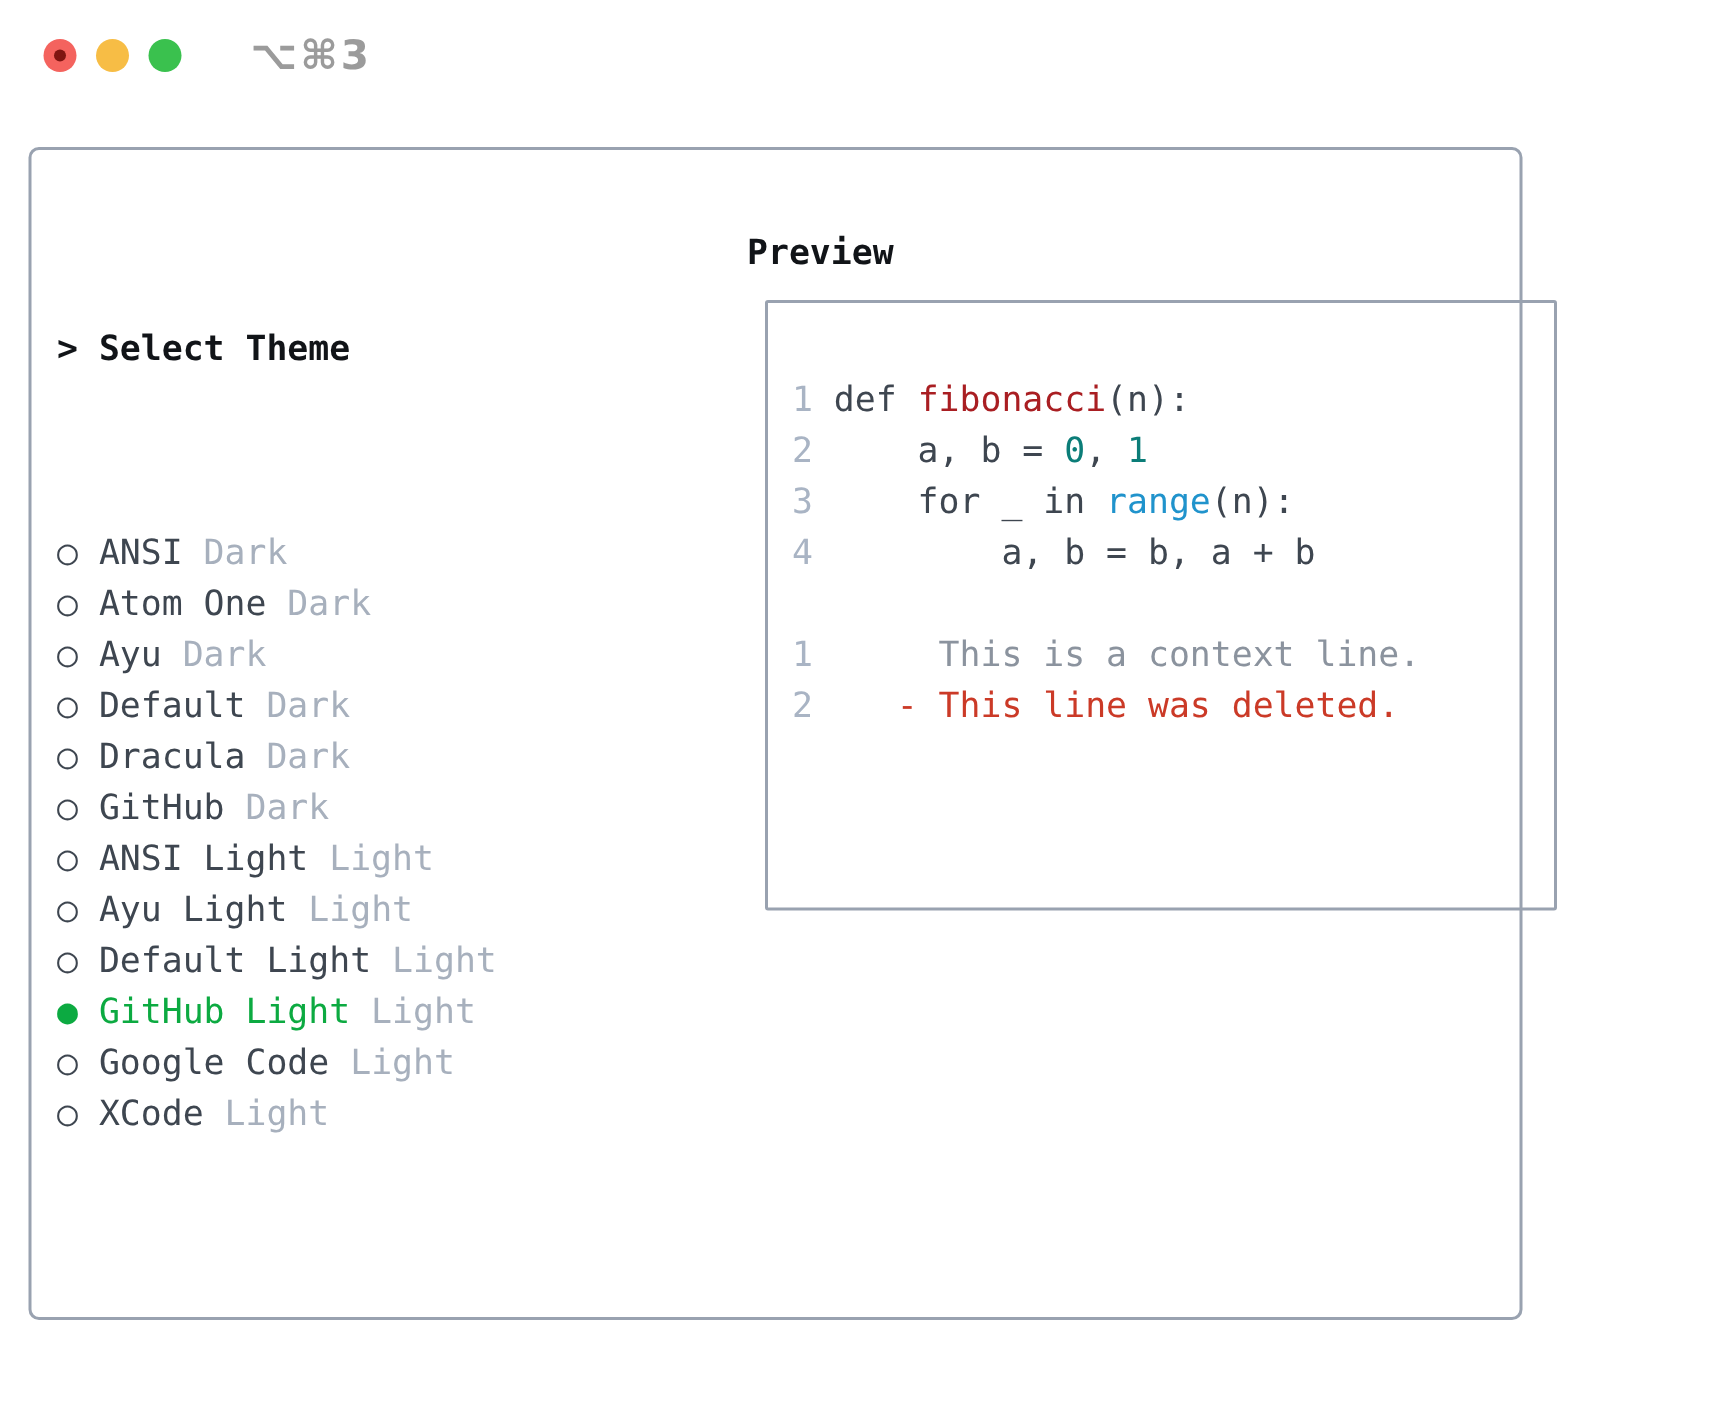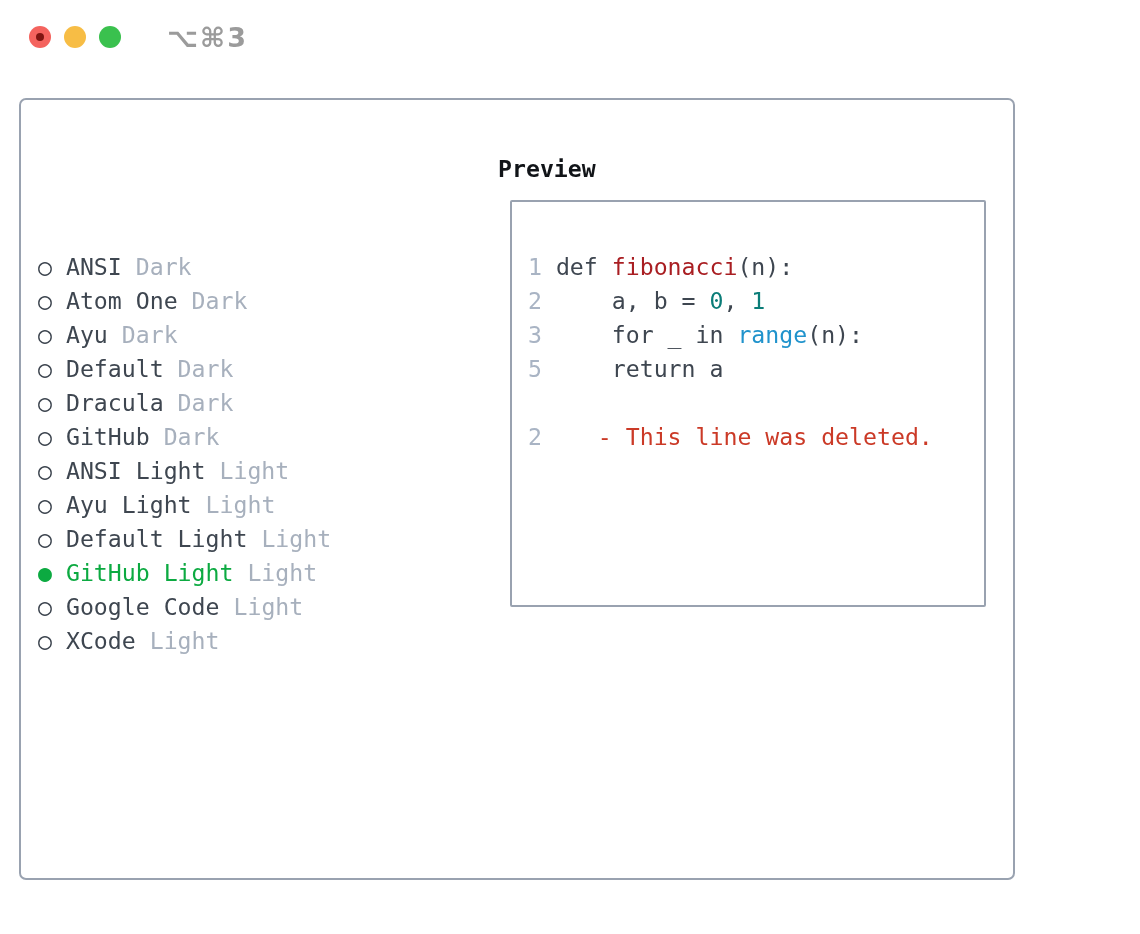--- a/index.html
+++ b/index.html
@@ -47,21 +47,21 @@
   .tname { color: var(--text); }
   .tname.sel { color: var(--green); text-align: right; }
   .variant { color: var(--muted); }
   
   .preview-heading {
     position: absolute; left: 477px; top: 52px; height: 34px;
     font-weight: bold; color: var(--heading);
   }
   .preview-box {
     position: absolute; left: 489px; top: 100px;
-    width: 476px; height: 407px;
+    width: 528px; height: 407px;
     border: 2px solid var(--border); border-radius: 2px;
     box-sizing: border-box;
     padding: 48px 0 0 16px;
     overflow: hidden;
   }
   .code-line { height: 34px; white-space: pre; }
   .ln { display: inline-block; width: 2ch; color: var(--line-number); }
   .seg-default  { color: var(--text); }
   .seg-function { color: var(--syntax-function); }
   .seg-number   { color: var(--syntax-number); }
@@ -80,39 +80,41 @@
         <span class="dot"></span>
       </span>
     <span class="tl yellow"></span>
     <span class="tl green"></span>
     <span class="wtitle">⌥⌘3</span>
   </div>
 
   <div class="panel">
 
     <div class="left">
+      <div class="row heading-row"><span>&gt; </span><span>Select Theme</span></div>
 
       <div id="theme-list"><div class="row"><span class="marker">○</span><span class="tname"> ANSI</span><span class="variant"> Dark</span></div><div class="row"><span class="marker">○</span><span class="tname"> Atom One</span><span class="variant"> Dark</span></div><div class="row"><span class="marker">○</span><span class="tname"> Ayu</span><span class="variant"> Dark</span></div><div class="row"><span class="marker">○</span><span class="tname"> Default</span><span class="variant"> Dark</span></div><div class="row"><span class="marker">○</span><span class="tname"> Dracula</span><span class="variant"> Dark</span></div><div class="row"><span class="marker">○</span><span class="tname"> GitHub</span><span class="variant"> Dark</span></div><div class="row"><span class="marker">○</span><span class="tname"> ANSI Light</span><span class="variant"> Light</span></div><div class="row"><span class="marker">○</span><span class="tname"> Ayu Light</span><span class="variant"> Light</span></div><div class="row"><span class="marker">○</span><span class="tname"> Default Light</span><span class="variant"> Light</span></div><div class="row"><span class="marker sel">●</span><span class="tname sel"> GitHub Light</span><span class="variant"> Light</span></div><div class="row"><span class="marker">○</span><span class="tname"> Google Code</span><span class="variant"> Light</span></div><div class="row"><span class="marker">○</span><span class="tname"> XCode</span><span class="variant"> Light</span></div></div>
 
       <div class="row blank"></div>
 
       
 
       
 
       
     </div>
 
     <div class="preview-heading">Preview</div>
 
     <div class="preview-box">
       <div id="code">
           <div class="code-line"><span class="ln">1</span><span class="seg-default">def </span><span class="seg-function">fibonacci</span><span class="seg-default">(n):</span></div>
           <div class="code-line"><span class="ln">2</span><span class="seg-default">    a, b = </span><span class="seg-number">0</span><span class="seg-default">, </span><span class="seg-number">1</span></div>
           <div class="code-line"><span class="ln">3</span><span class="seg-default">    for _ in </span><span class="seg-builtin">range</span><span class="seg-default">(n):</span></div>
-          <div class="code-line"><span class="ln">5</span><span class="seg-default">    return a</span></div>
+          <div class="code-line"><span class="ln">4</span><span class="seg-default">        a, b = b, a + b</span></div>
           <div class="code-line"><span class="ln"></span></div>
+          <div class="code-line"><span class="ln">1</span><span class="seg-context">     This is a context line.</span></div>
           <div class="code-line"><span class="ln">2</span><span class="seg-deleted">   - This line was deleted.</span></div>
         </div>
     </div>
 
   </div>
 </div>
 
 </body></html>

